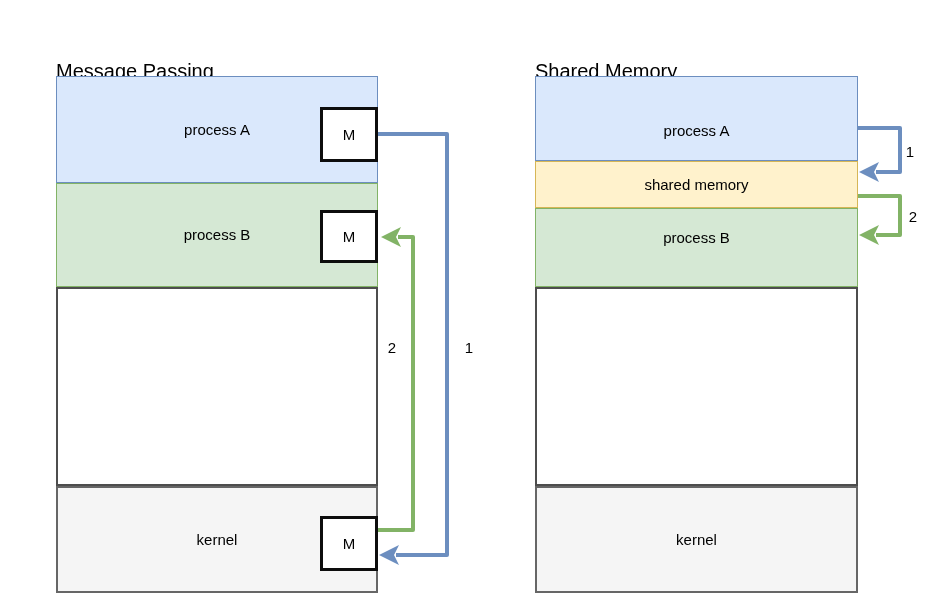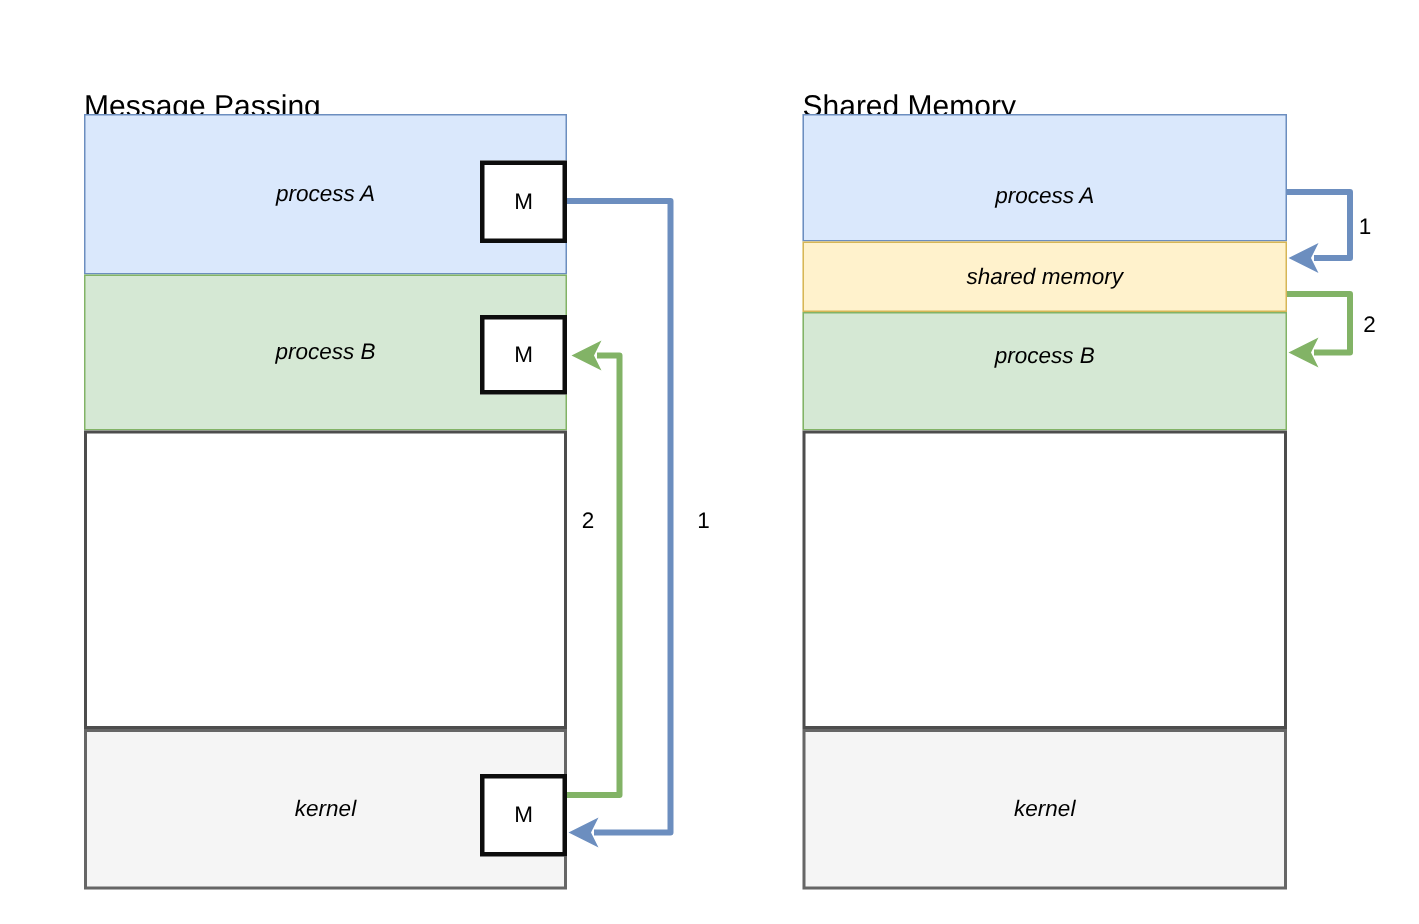--- a/index.html
+++ b/index.html
@@ -6,21 +6,21 @@
   body{width:946px;height:616px;position:relative;overflow:hidden;
        font-family:"Liberation Sans", sans-serif;color:#000;}
   *{box-sizing:border-box;}
 
   .title{position:absolute;top:18px;height:26px;line-height:26px;
          font-size:20px;text-align:left;white-space:nowrap;margin-top:40px;}
   .mp-title{left:56px;width:322px;}
   .sm-title{left:535px;width:323px;}
 
   .band{position:absolute;display:flex;justify-content:center;align-items:center;
-        font-size:15px;font-style:italic;}
+        font-size:15px;}
   .band span{line-height:18px;}
 
   
   .mp-a{left:56px;top:76px;width:322px;height:107px;
         background:#dae8fc;border:1px solid #6c8ebf;}
   .mp-b{left:56px;top:183px;width:322px;height:104px;
         background:#d5e8d4;border:1px solid #82b366;}
   .mp-empty{left:56px;top:287px;width:322px;height:199px;
         background:#ffffff;border:2px solid #4d4d4d;}
   .mp-kernel{left:56px;top:486px;width:322px;height:107px;

